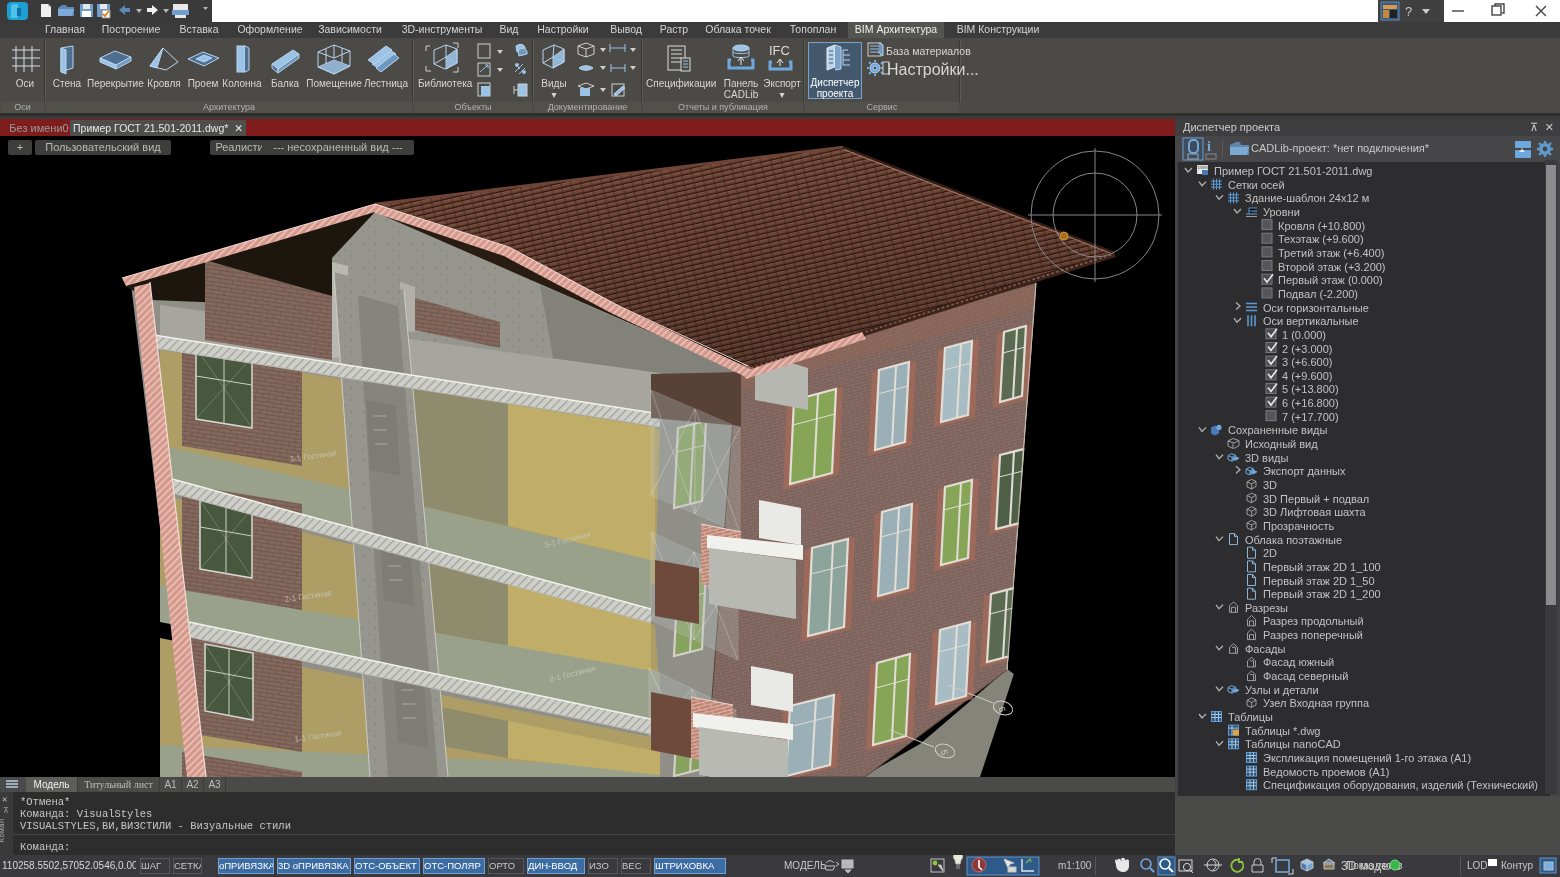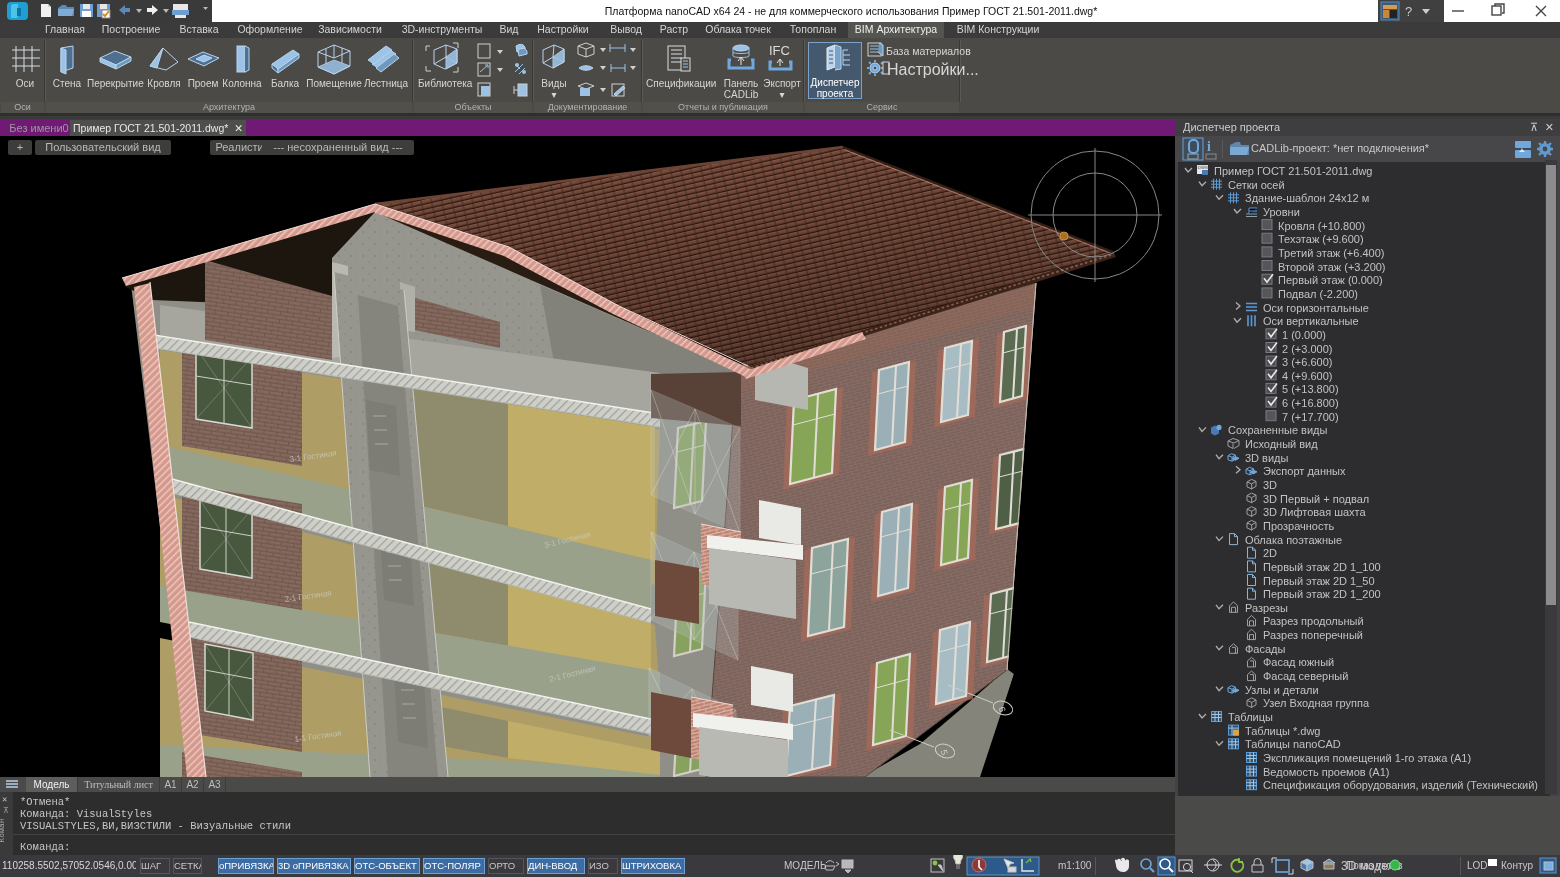--- a/index.html
+++ b/index.html
@@ -12,21 +12,21 @@
 #tb-winbtns{position:absolute;right:0;top:0;width:116px;height:22px;color:#333}
 
 #menubar{position:absolute;left:0;top:22px;width:1560px;height:16px;background:#3b3b3b;color:#d4d4d4;font-size:10.5px}
 .mi{position:absolute;top:0;height:16px;line-height:15px;text-align:center}
 
 #ribbon{position:absolute;left:0;top:38px;width:1560px;height:78px;background:#4b4a47;border-bottom:3px solid #2e2e2c}
 .rdiv{position:absolute;top:2px;width:1px;height:62px;background:#5c5a55;box-shadow:-1px 0 0 #3a3936}
 .rgrp{position:absolute;top:64px;height:11px;background:#52504b;color:#b2b2b0;font-size:9px;text-align:center;line-height:11px}
 .rlbl{position:absolute;color:#d6d6d6;font-size:10px;text-align:center;line-height:11px}
 
-#doctabs{position:absolute;left:0;top:119px;width:1175px;height:17px;background:#701a75}
+#doctabs{position:absolute;left:0;top:119px;width:1175px;height:17px;background:#7f1d1d}
 .dtab{position:absolute;top:1px;height:16px;font-size:11px;line-height:16px;color:#9a9a9a;text-align:center}
 .dtab.active{background:#4e4e4d;color:#e8e8e8}
 
 #viewport{position:absolute;left:0;top:136px;width:1175px;height:641px;background:#000}
 .vbtn{position:absolute;top:4px;height:15px;background:#3d3d3c;color:#b9b9b9;font-size:11px;line-height:15px;text-align:center;border-radius:2px}
 
 #rpanel{position:absolute;left:1175px;top:119px;width:385px;height:736px;background:#434346}
 #rp-header{position:absolute;left:0;top:0;width:385px;height:17px;background:#3e3e41;color:#cccccc;font-size:11px;line-height:17px}
 #rp-toolbar{position:absolute;left:0;top:17px;width:385px;height:26px;background:#47474a}
 #rp-tree{position:absolute;left:3px;top:43px;width:372px;height:634px;background:#2d2d30;overflow:hidden}
@@ -70,21 +70,20 @@
       <path d="M136 9 l3 4 l3 -4 Z" fill="#b8b8b8"></path>
       <path d="M158 10 l-6 -5 v3 h-5 v4 h5 v3 Z" fill="#f0f0f0"></path>
       <path d="M163 9 l3 4 l3 -4 Z" fill="#b8b8b8"></path>
       <rect x="173" y="4" width="15" height="6" fill="#e8e8e8"></rect>
             <rect x="172" y="10" width="17" height="5" fill="#6f9fce"></rect>
             <rect x="175" y="15" width="11" height="3" fill="#e8e8e8"></rect>
       <path d="M203 7 l2.5 3 l2.5 -3 Z M203 13 h5 M203 15 h5" fill="#b8b8b8" stroke="none"></path>
       </g>
     </svg>
   </div>
-  <div id="tb-title">Платформа nanoCAD x64 24 - не для коммерческого использования Пример ГОСТ 21.501-2011.dwg*</div>
   <div id="tb-ctrlblock">
     <svg width="66" height="22" viewBox="0 0 66 22">
       <rect x="3" y="2" width="18" height="18" fill="#3a5a7a" stroke="#5b88b5"></rect>
       <rect x="5" y="5" width="14" height="4" fill="#d89a4a"></rect>
           <rect x="5" y="10" width="6" height="8" fill="#c8883a"></rect>
           <rect x="12" y="10" width="7" height="8" fill="#222"></rect>
       <text x="27" y="16" font-size="13" fill="#c8c8c8" font-family="Liberation Sans" stroke="none">?</text>
       <path d="M44 9 l4 5 l4 -5 Z" fill="#cccccc"></path>
     </svg>
   </div>
@@ -765,21 +764,21 @@
   <div class="sbtn" style="left:140px;width:30px">ШАГ</div>
   <div class="sbtn" style="left:173px;width:29px">СЕТКА</div>
   <div class="sbtn on" style="left:218px;width:56px">оПРИВЯЗКА</div>
   <div class="sbtn on" style="left:277px;width:74px">3D оПРИВЯЗКА</div>
   <div class="sbtn on" style="left:354px;width:66px">ОТС-ОБЪЕКТ</div>
   <div class="sbtn on" style="left:423px;width:62px">ОТС-ПОЛЯР</div>
   <div class="sbtn" style="left:488px;width:36px">ОРТО</div>
   <div class="sbtn on" style="left:527px;width:58px">ДИН-ВВОД</div>
   <div class="sbtn" style="left:588px;width:30px">ИЗО</div>
   <div class="sbtn" style="left:621px;width:30px">ВЕС</div>
-  <div class="sbtn on" style="left:621px;width:64px">ШТРИХОВКА</div>
+  <div class="sbtn on" style="left:654px;width:72px">ШТРИХОВКА</div>
   <div class="stxt" style="left:784px;font-size:10px">МОДЕЛЬ</div>
   <div class="stxt" style="left:1058px;font-size:10px">m1:100</div>
   <div class="stxt" style="left:1341px;font-size:12px">3D модель</div>
   <div class="stxt" style="left:1346px;font-size:10px">Показ узлов</div>
   <div class="stxt" style="left:1467px;font-size:10px">LOD</div>
   <div class="stxt" style="left:1501px;font-size:10px">Контур</div>
   <svg width="1560" height="22" viewBox="0 0 1560 22" style="position:absolute;left:0;top:0">
     <g stroke="#c0c0c0" fill="none">
       <path d="M826 8 c2 -3 6 -3 8 0 m-9 3 h10 l-2 4 h-7 Z M836 7 l3 2 l-3 2"></path>
       <rect x="842" y="5" width="11" height="8" fill="#b8b8b8"></rect>

